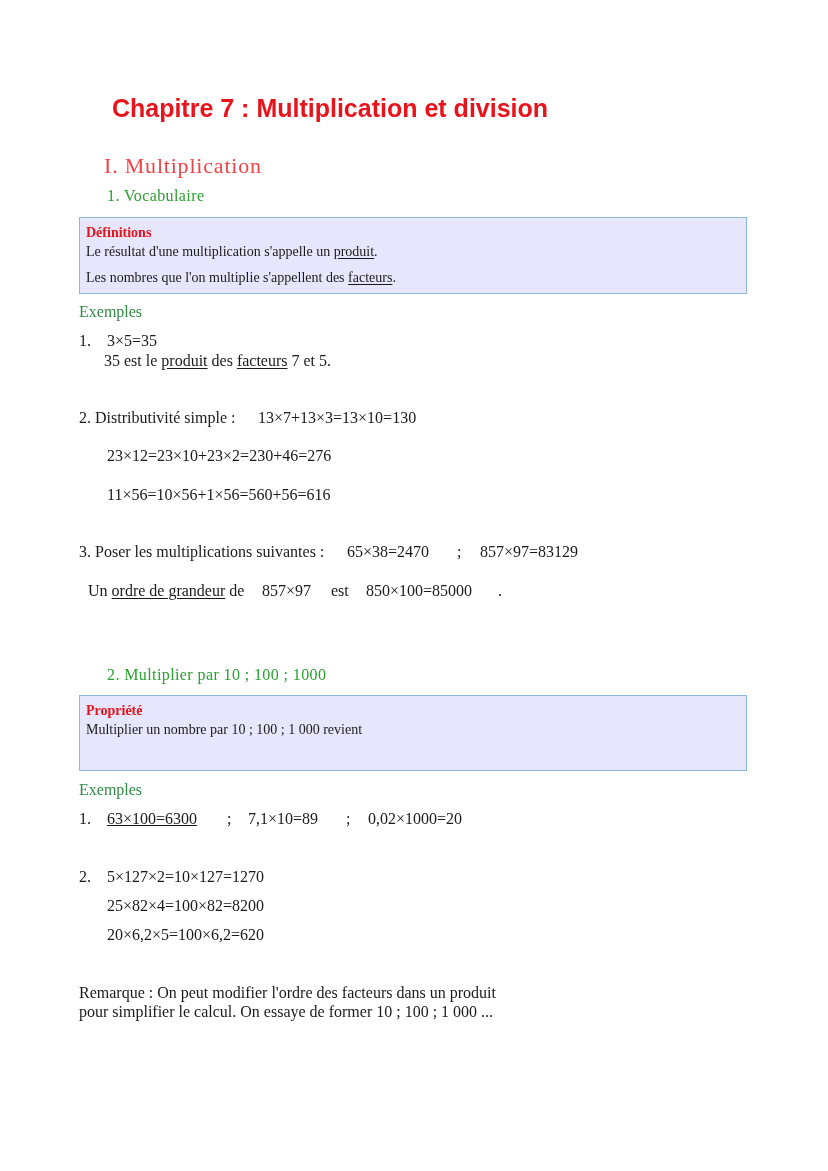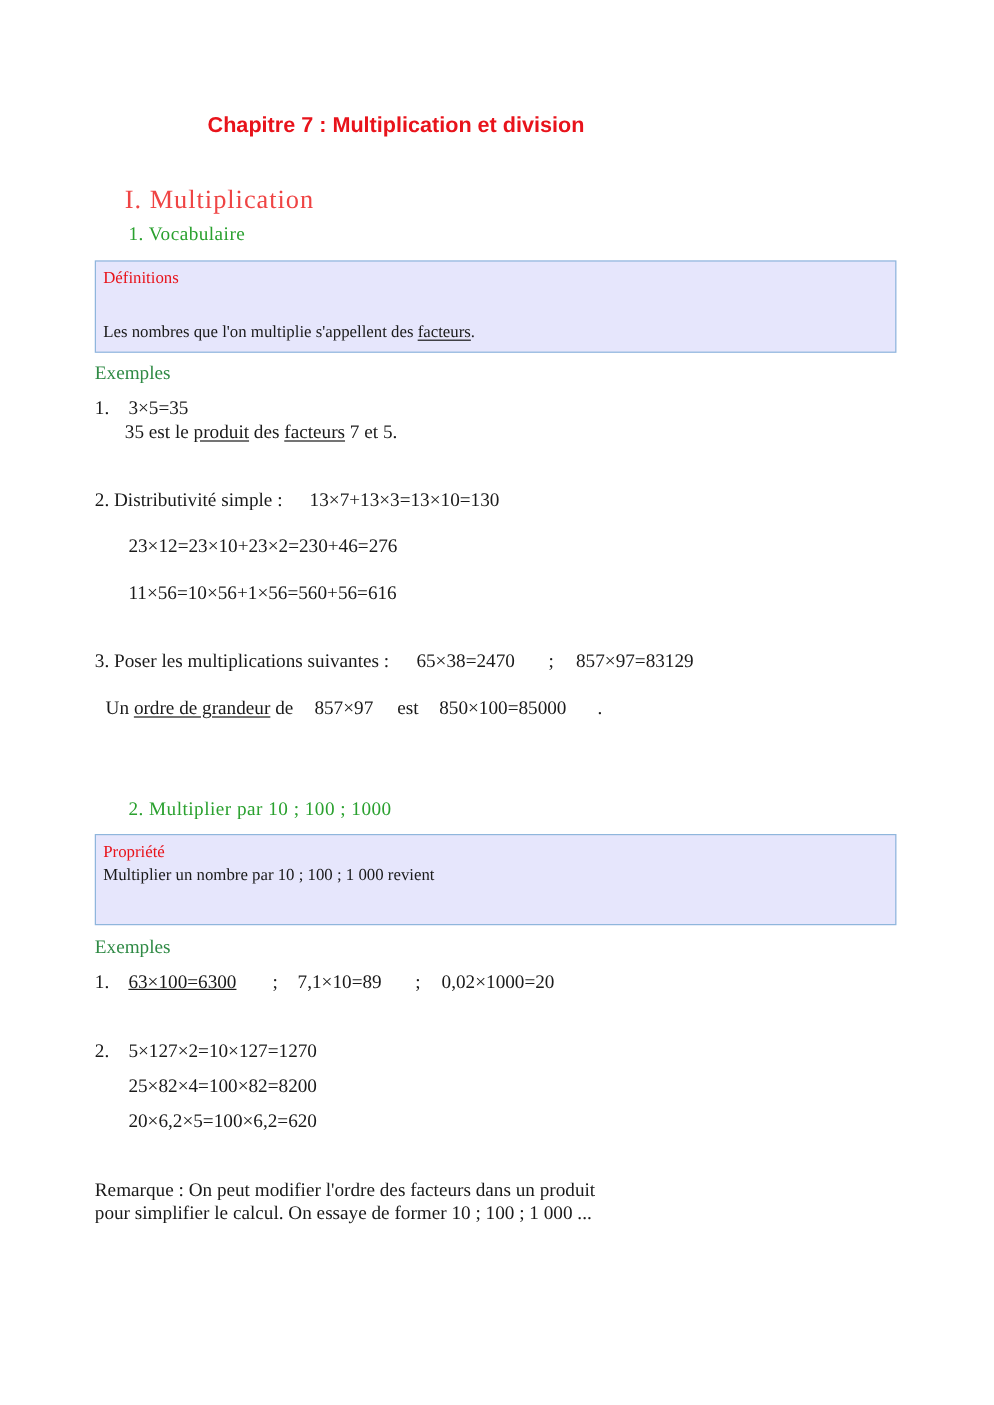--- a/index.html
+++ b/index.html
@@ -1,42 +1,45 @@
 <!DOCTYPE html>
 <html><head>
   <meta charset="utf-8">
   <style>
     html, body { margin: 0; padding: 0; background: #ffffff; }
     body { width: 828px; height: 1171px; position: relative; overflow: hidden;
            font-family: "Liberation Serif", "DejaVu Serif", serif; color: #1a1a1a; }
     .abs { position: absolute; white-space: nowrap; }
     .title { left: 0; width: 660px; top: 94px; text-align: center;
              font-family: "Liberation Sans", "DejaVu Sans", sans-serif; font-weight: bold;
-             font-size: 18px; color: #e8131b; }
+             font-size: 25px; color: #e8131b; }
     .h1 { left: 104px; top: 153px; font-size: 22px; color: #ef4444; letter-spacing: 0.8px; }
     .h2 { left: 107px; top: 187px; font-size: 16px; color: #2aa12f; letter-spacing: 0.4px; }
     .box { position: absolute; left: 79px; width: 668px; background: #e6e6fc;
            border: 1px solid #8fb6dc; box-sizing: border-box; }
-    .box .btitle { position: absolute; left: 6px; font-weight: normal; font-size: 14px; color: #e8131b; }
+    .box .btitle { position: absolute; left: 6px; font-weight: bold; font-size: 14px; color: #e8131b; }
     .box .bline { position: absolute; left: 6px; font-size: 14px; color: #1a1a1a; white-space: nowrap; }
     .ex { left: 79px; font-size: 16px; color: #2f8a45; }
     .t { font-size: 16px; color: #1a1a1a; }
     .m { font-family: "Liberation Serif", "DejaVu Serif", serif; font-size: 16px; }
     u { text-decoration: underline; text-underline-offset: 2px; }
   </style>
 </head>
 <body>
 
 <div class="abs title">Chapitre 7 : Multiplication et division</div>
 
 <div class="abs h1">I. Multiplication</div>
 <div class="abs h2">1. Vocabulaire</div>
 
 <div class="box" style="top:217px; height:77px;">
   <div class="btitle" style="top:7px;">Définitions</div>
+  <div class="bline" style="top:26px;">
+    <span>Le résultat d'une multiplication s'appelle un </span><u>produit</u><span>.</span>
+  </div>
   <div class="bline" style="top:52px;">
     <span>Les nombres que l'on multiplie s'appellent des </span><u>facteurs</u><span>.</span>
   </div>
 </div>
 
 <div class="abs ex" style="top:303px;">Exemples</div>
 
 <div class="abs t" style="left:79px; top:332px;">1.</div>
 <div class="abs t m" style="left:107px; top:332px;">3×5=35</div>
 <div class="abs t" style="left:104px; top:352px;">

